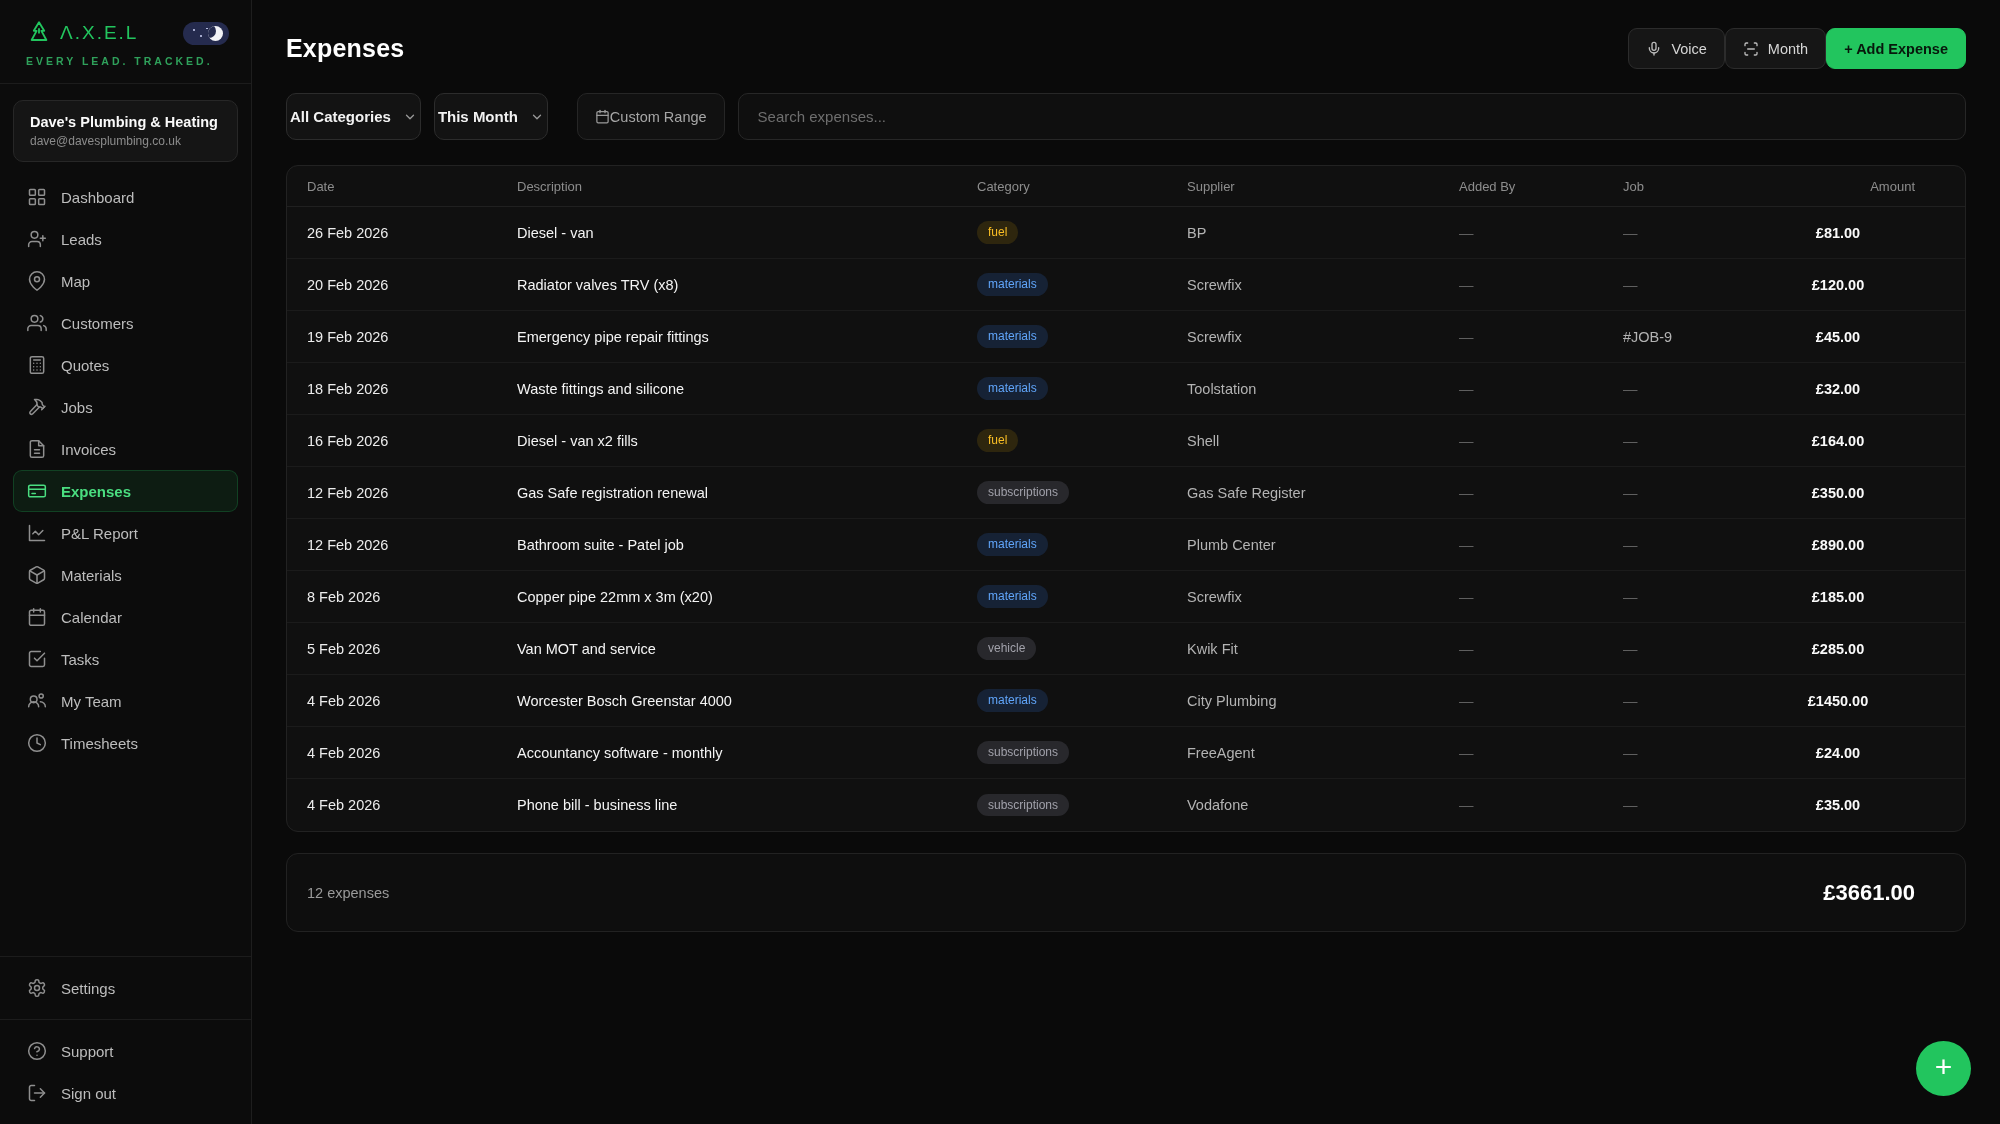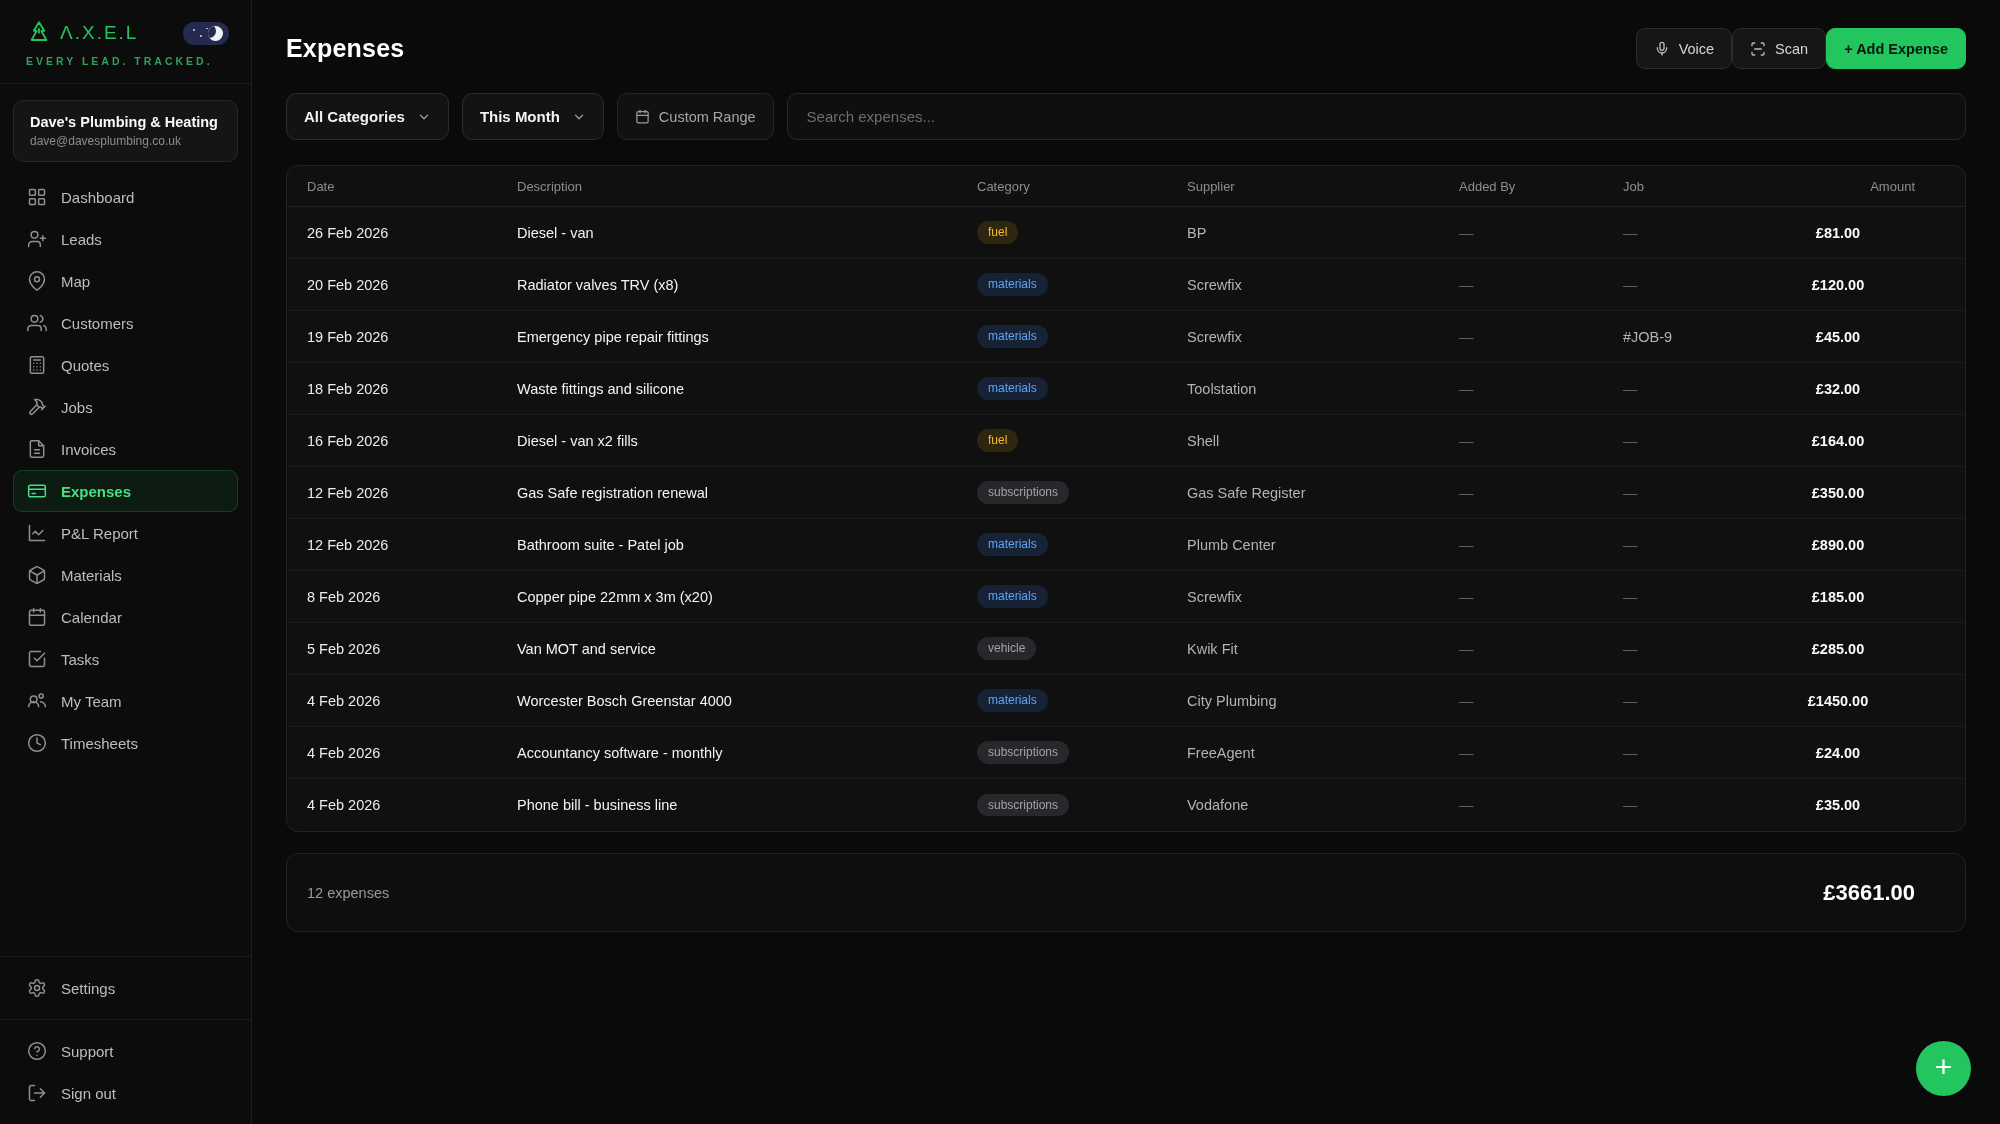--- a/index.html
+++ b/index.html
@@ -78,31 +78,31 @@
   .btn .btn-icon { width: 16px; height: 16px; display: flex; color: #bdbdbd; }
   .btn .btn-icon svg { width: 16px; height: 16px; }
   .btn-primary {
     background: #22c55e; border: 1px solid #22c55e;
     color: #07180c; font-weight: 700; font-size: 14.5px;
   }
 
   .filters { display: flex; gap: 13px; margin-bottom: 25px; }
   .select-btn {
     display: inline-flex; align-items: center; gap: 12px; cursor: pointer;
-    height: 47px; padding: 0 17px; border-radius: 10px;
+    height: 47px; padding: 0 3px; border-radius: 10px;
     background: #131313; border: 1px solid #2c2c2c;
     color: #f2f2f2; font-size: 15px; font-weight: 600; font-family: inherit;
   }
   .chev { width: 14px; height: 14px; color: #9a9a9a; display: flex; }
   .chev svg { width: 14px; height: 14px; }
   .ghost-btn {
-    display: inline-flex; align-items: center; gap: 9px; cursor: pointer;
+    display: inline-flex; align-items: center; cursor: pointer;
     height: 47px; padding: 0 17px; border-radius: 10px;
     background: #111111; border: 1px solid #262626;
-    color: #a6a6a6; font-size: 14.5px; font-family: inherit;
+    color: #a6a6a6; font-size: 14.5px; font-family: inherit; margin-left: 16px;
   }
   .ghost-btn .btn-icon { width: 15px; height: 15px; display: flex; color: #9a9a9a; }
   .ghost-btn .btn-icon svg { width: 15px; height: 15px; }
   .search-input {
     flex: 1; height: 47px; border-radius: 10px; padding: 8px 19px;
     background: #0f0f0f; border: 1px solid #272727;
     color: #e5e5e5; font-size: 15px; font-family: inherit; outline: none;
   }
   .search-input::placeholder { color: #6e6e6e; }
 
@@ -382,21 +382,21 @@
         <button class="btn">
           <span class="btn-icon">
             <svg viewBox="0 0 24 24" fill="none" stroke="currentColor" stroke-width="2" stroke-linecap="round" stroke-linejoin="round">
               <path d="M3 7V5a2 2 0 0 1 2-2h2"></path>
                 <path d="M17 3h2a2 2 0 0 1 2 2v2"></path>
                 <path d="M21 17v2a2 2 0 0 1-2 2h-2"></path>
                 <path d="M7 21H5a2 2 0 0 1-2-2v-2"></path>
                 <line x1="7" y1="12" x2="17" y2="12"></line>
             </svg>
           </span>
-          <span>Scan</span>
+          <span>Month</span>
         </button>
         <button class="btn btn-primary">+ Add Expense</button>
       </div>
     </div>
 
     <div class="filters">
       <button class="select-btn">
         <span>All Categories</span>
         <span class="chev">
           <svg viewBox="0 0 24 24" fill="none" stroke="currentColor" stroke-width="2.2" stroke-linecap="round" stroke-linejoin="round">

